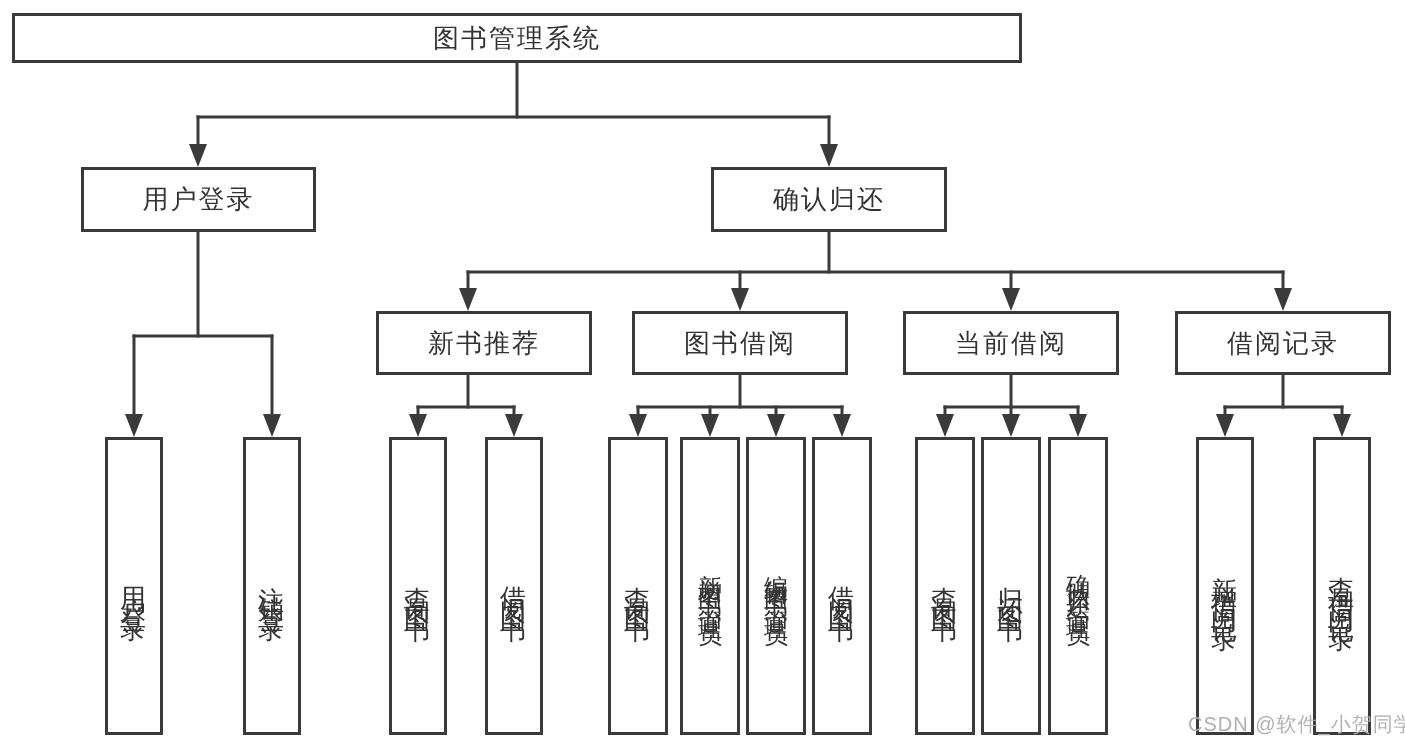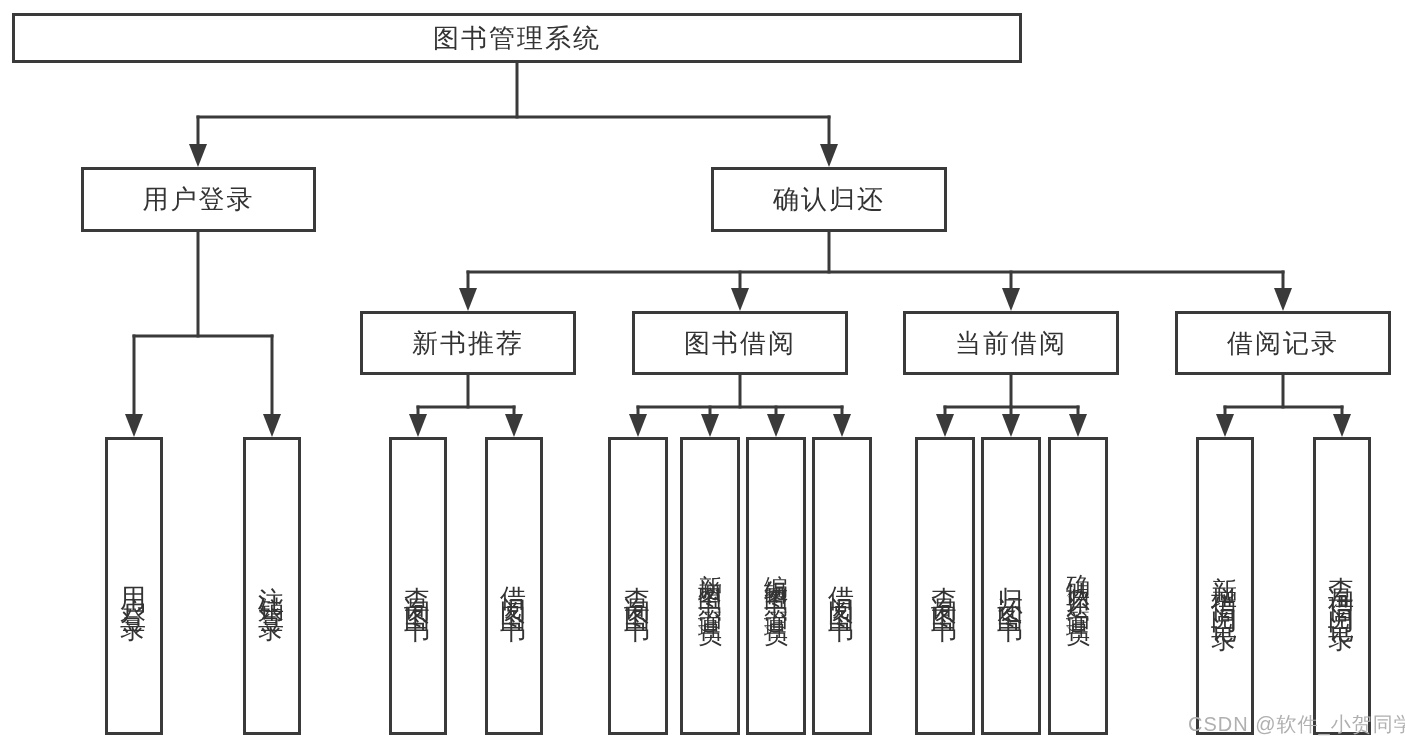--- a/index.html
+++ b/index.html
@@ -132,21 +132,21 @@
     <span class="h-label">图书管理系统</span>
   </div>
 
   <div class="node" style="left:81px;top:167px;width:235px;height:65px;">
     <span class="h-label">用户登录</span>
   </div>
   <div class="node" style="left:711px;top:167px;width:236px;height:65px;">
     <span class="h-label">确认归还</span>
   </div>
 
-  <div class="node" style="left:360px;top:311px;width:216px;height:64px;">
+  <div class="node" style="left:376px;top:311px;width:216px;height:64px;">
     <span class="h-label">新书推荐</span>
   </div>
   <div class="node" style="left:903px;top:311px;width:216px;height:64px;">
     <span class="h-label">当前借阅</span>
   </div>
   <div class="node" style="left:632px;top:311px;width:216px;height:64px;">
     <span class="h-label">图书借阅</span>
   </div>
   <div class="node" style="left:1175px;top:311px;width:216px;height:64px;">
     <span class="h-label">借阅记录</span>

